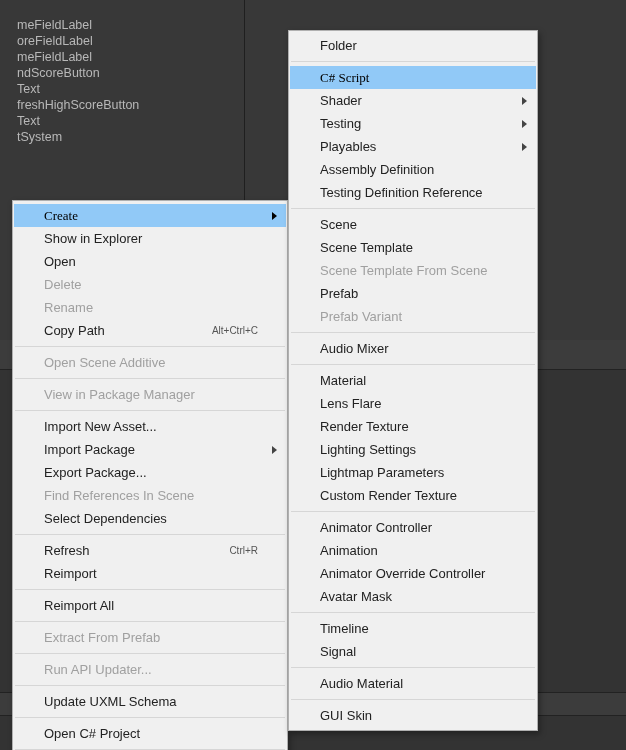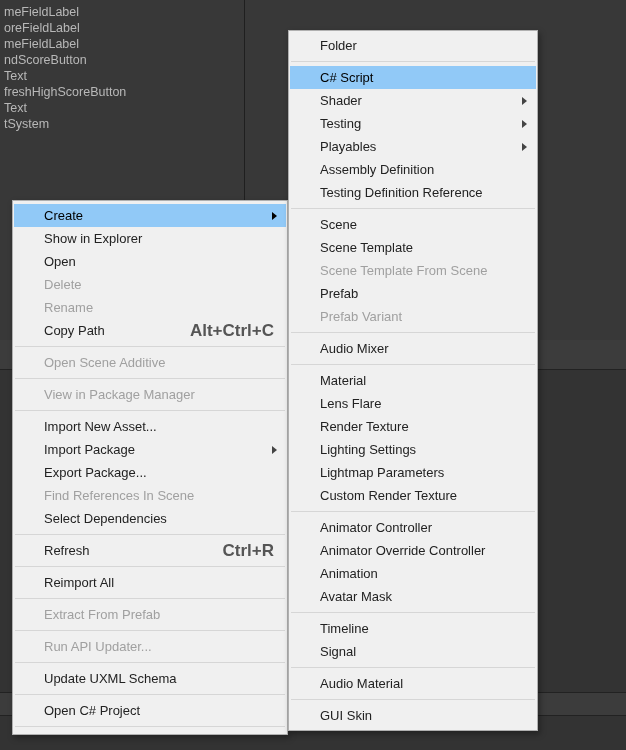--- a/index.html
+++ b/index.html
@@ -10,21 +10,21 @@
     color: #c4c4c4;
     width: 626px;
     height: 750px;
     overflow: hidden;
     position: relative;
   }
   .hierarchy {
     position: absolute;
     left: 0;
     top: 0;
-    padding: 4px;
+    padding: 17px;
     color: #b8b8b8;
     font-size: 12.5px;
     line-height: 16px;
   }
   .hierarchy div { white-space: nowrap; }
   .panel-divider {
     position: absolute;
     left: 244px;
     top: 0;
     width: 1px;
@@ -74,31 +74,32 @@
   }
   .menu-b {
     left: 288px;
     top: 30px;
     width: 250px;
   }
   .menu-item {
     display: flex;
     align-items: center;
     height: 23px;
-    padding: 0 12px 0 30px;
+    padding: 0 28px 0 30px;
     cursor: default;
     position: relative;
     white-space: nowrap;
   }
   .menu-item .label { flex: 1; }
-  .menu-item .shortcut { color: #555; font-size: 17px; font-weight: bold; }
+  .menu-item .shortcut { color: #555; font-size: 10px; }
   .menu-item.disabled { color: #a0a0a0; }
   .menu-item.highlight {
     background: #91c9f7;
     color: #000;
+    font-family: Liberation Serif, serif;
   }
   .menu-sep {
     height: 1px;
     background: #d6d6d6;
     margin: 4px 1px;
   }
   .submenu-indicator {
     position: absolute;
     right: 9px;
     top: 50%;
@@ -174,20 +175,23 @@
       <span class="label">Find References In Scene</span>
     </div>
     <div class="menu-item">
       <span class="label">Select Dependencies</span>
     </div>
     <div class="menu-sep"></div>
     <div class="menu-item">
       <span class="label">Refresh</span>
       <span class="shortcut">Ctrl+R</span>
     </div>
+    <div class="menu-item">
+      <span class="label">Reimport</span>
+    </div>
     <div class="menu-sep"></div>
     <div class="menu-item">
       <span class="label">Reimport All</span>
     </div>
     <div class="menu-sep"></div>
     <div class="menu-item disabled">
       <span class="label">Extract From Prefab</span>
     </div>
     <div class="menu-sep"></div>
     <div class="menu-item disabled">
@@ -266,24 +270,24 @@
       <span class="label">Lightmap Parameters</span>
     </div>
     <div class="menu-item">
       <span class="label">Custom Render Texture</span>
     </div>
     <div class="menu-sep"></div>
     <div class="menu-item">
       <span class="label">Animator Controller</span>
     </div>
     <div class="menu-item">
+      <span class="label">Animation</span>
+    </div>
+    <div class="menu-item">
       <span class="label">Animator Override Controller</span>
-    </div>
-    <div class="menu-item">
-      <span class="label">Animation</span>
     </div>
     <div class="menu-item">
       <span class="label">Avatar Mask</span>
     </div>
     <div class="menu-sep"></div>
     <div class="menu-item">
       <span class="label">Timeline</span>
     </div>
     <div class="menu-item">
       <span class="label">Signal</span>

